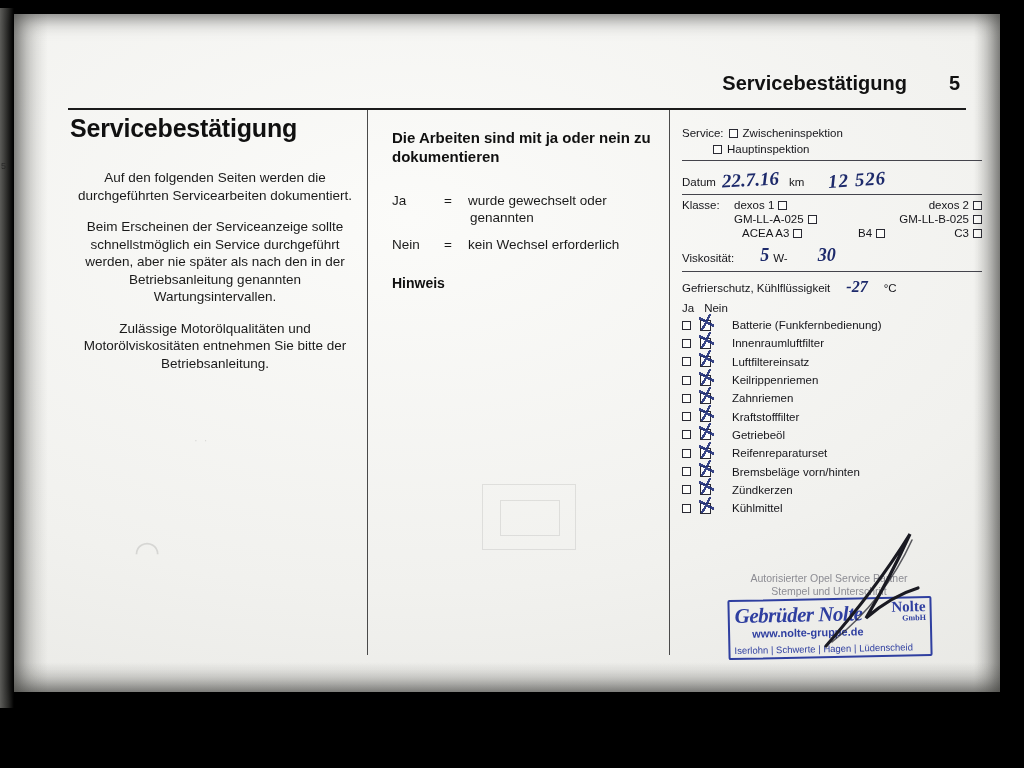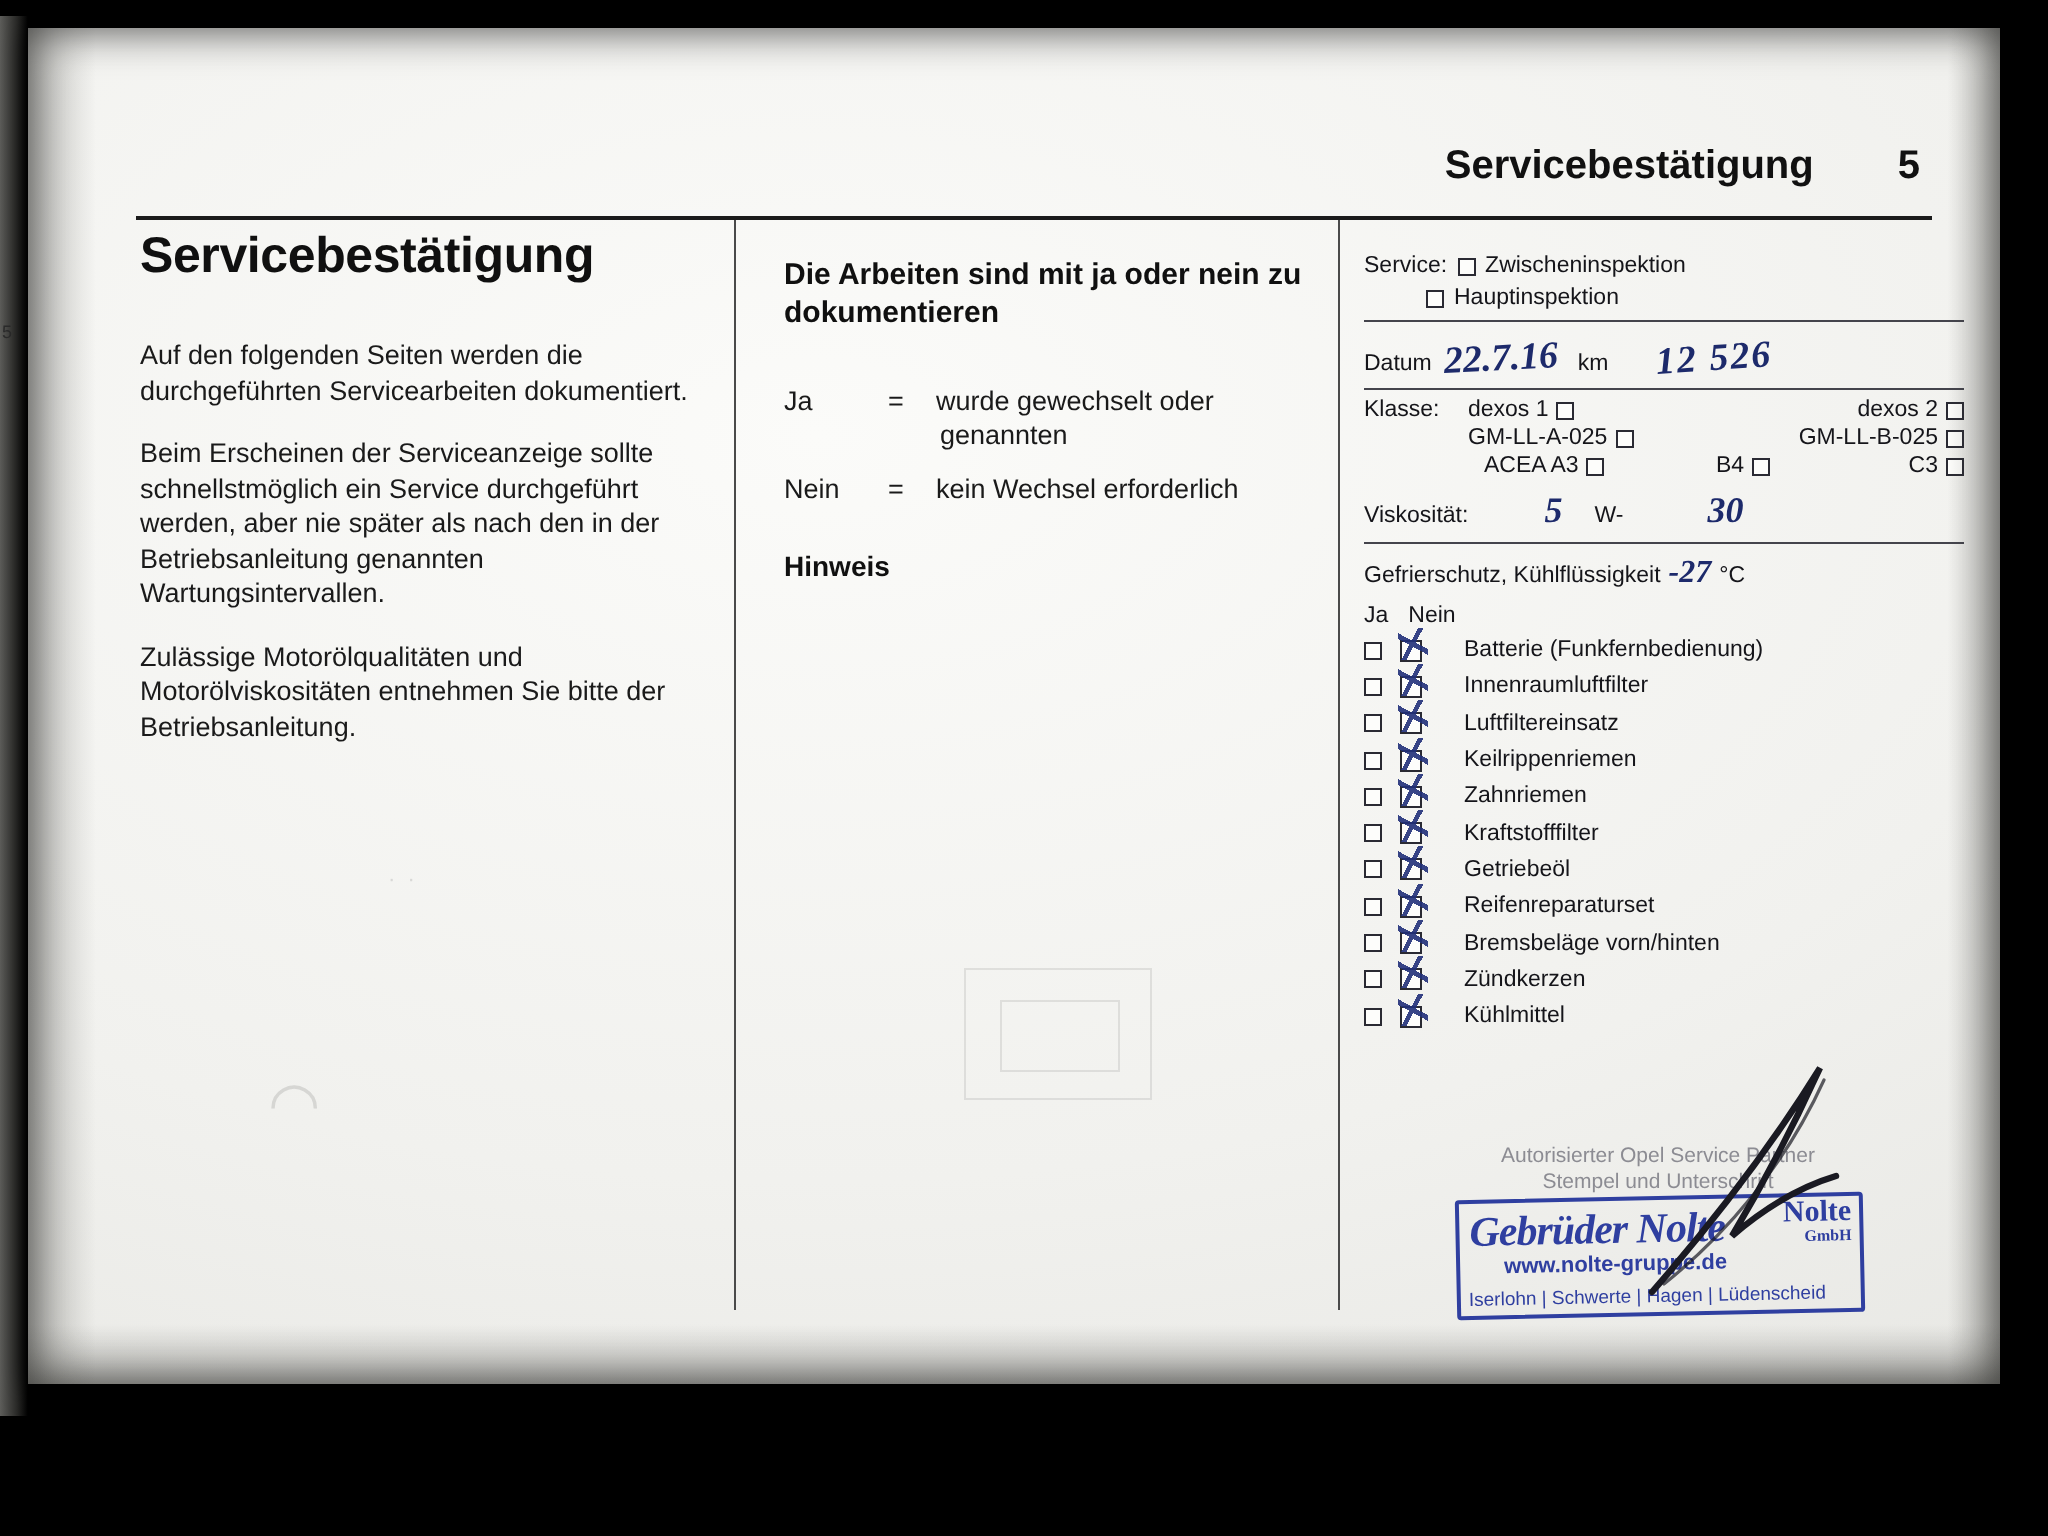--- a/index.html
+++ b/index.html
@@ -135,20 +135,21 @@
     font-weight: bold;
     color: #101010;
     letter-spacing: -0.2px;
     margin: 0 0 26px 0;
   }
   .c1-p {
     font-size: 13.5px;
     line-height: 17.5px;
     color: #1a1a1a;
     margin: 0 0 14px 0;
+    text-align: center;
   }
 
   
   .col2 {
     position: absolute;
     left: 378px;
     top: 114px;
     width: 262px;
   }
   .c2-title {
@@ -216,23 +217,23 @@
     display: grid;
     grid-template-columns: 52px 1fr 1fr;
     row-gap: 2px;
     align-items: center;
     margin-top: 2px;
   }
   .kcell { display: flex; align-items: center; gap: 4px; }
   .kcell .cb { order: 2; }
   .kcell span { order: 1; }
 
-  .visko { display: flex; align-items: flex-end; gap: 16px; margin-top: 5px; height: 22px; }
+  .visko { display: flex; align-items: flex-end; gap: 4px; margin-top: 5px; height: 22px; }
   .visko .hand { font-size: 18px; }
-  .gefrier { display: flex; align-items: flex-end; gap: 4px; margin-top: 4px; height: 20px; }
+  .gefrier { display: flex; align-items: flex-end; gap: 16px; margin-top: 4px; height: 20px; }
   .gefrier .hand { font-size: 16px; }
 
   .janein { display: flex; gap: 10px; margin-top: 6px; font-size: 11.5px; }
 
   .items { margin-top: 2px; }
   .item {
     display: grid;
     grid-template-columns: 18px 30px 1fr;
     align-items: center;
     height: 18.3px;

